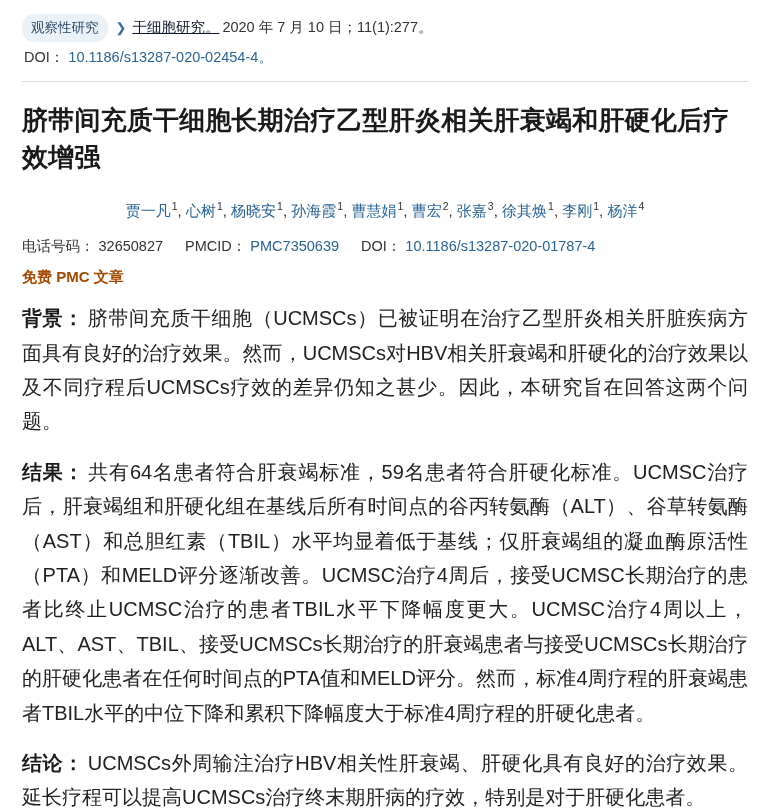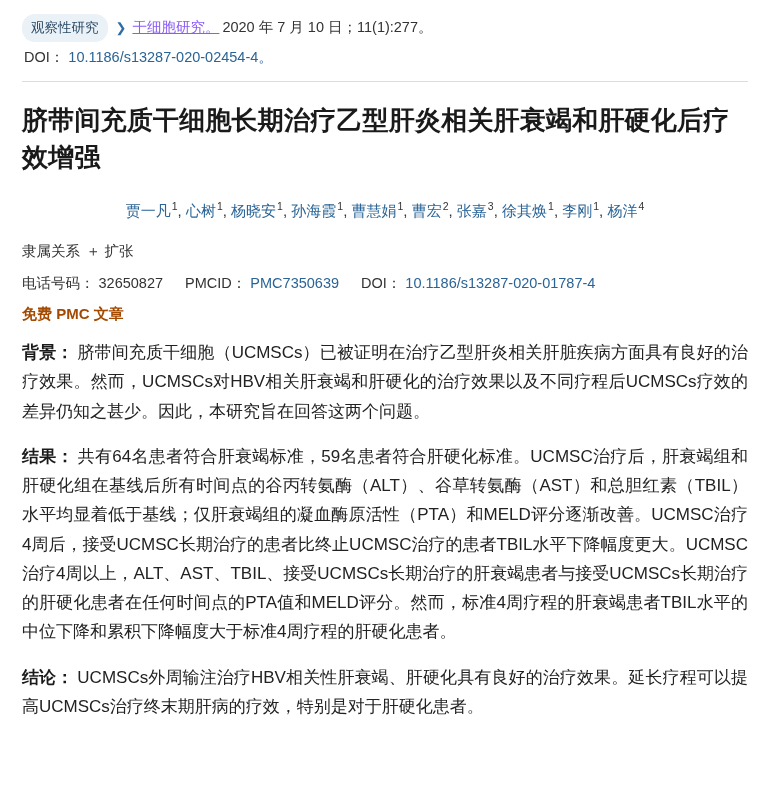--- a/index.html
+++ b/index.html
@@ -37,21 +37,21 @@
     padding: 4px 9px;
     font-size: 13.5px;
     margin-right: 6px;
   }
   .chev {
     color: #2e6ea6;
     font-size: 13px;
     margin: 0 6px 0 2px;
   }
   .journal {
-    color: #8b5cf6;
+    color: #0f172a;
     margin-right: 3px;
   }
   .cite-rest {
     color: #333333;
   }
   .doi-line {
     font-size: 14.5px;
     color: #333333;
     margin-top: 6px;
     padding-left: 2px;
@@ -127,21 +127,21 @@
 
   
   h2.abs-head {
     font-size: 17px;
     font-weight: bold;
     color: #1a1a1a;
     margin: 32px 0 0 0;
   }
   .abs-body { margin-top: 14px; }
   .abs-p {
-    font-size: 17px;
+    font-size: 20px;
     line-height: 1.72;
     color: #222222;
     margin: 0 0 16px 0;
     text-align: justify;
   }
   .abs-p .lbl {
     font-weight: bold;
     color: #1a1a1a;
     margin-right: 4px;
   }
@@ -173,23 +173,20 @@
     <a class="au" href="#">杨晓安</a><span class="sup">1</span><span class="sep">,</span>
     <a class="au" href="#">孙海霞</a><span class="sup">1</span><span class="sep">,</span>
     <a class="au" href="#">曹慧娟</a><span class="sup">1</span><span class="sep">,</span>
     <a class="au" href="#">曹宏</a><span class="sup">2</span><span class="sep">,</span>
     <a class="au" href="#">张嘉</a><span class="sup">3</span><span class="sep">,</span>
     <a class="au" href="#">徐其焕</a><span class="sup">1</span><span class="sep">,</span>
     <a class="au" href="#">李刚</a><span class="sup">1</span><span class="sep">,</span>
     <a class="au" href="#">杨洋</a><span class="sup">4</span>
   </div>
 
-  <div class="affil">
-    <span>隶属关系</span><span class="plus">＋</span><span class="expand">扩张</span>
-  </div>
 
   <div class="meta">
     <span class="seg">
       <span>电话号码：</span>
       <span class="val-plain">32650827</span>
     </span>
     <span class="seg">
       <span>PMCID：</span>
       <a class="link" href="#">PMC7350639</a>
     </span>

